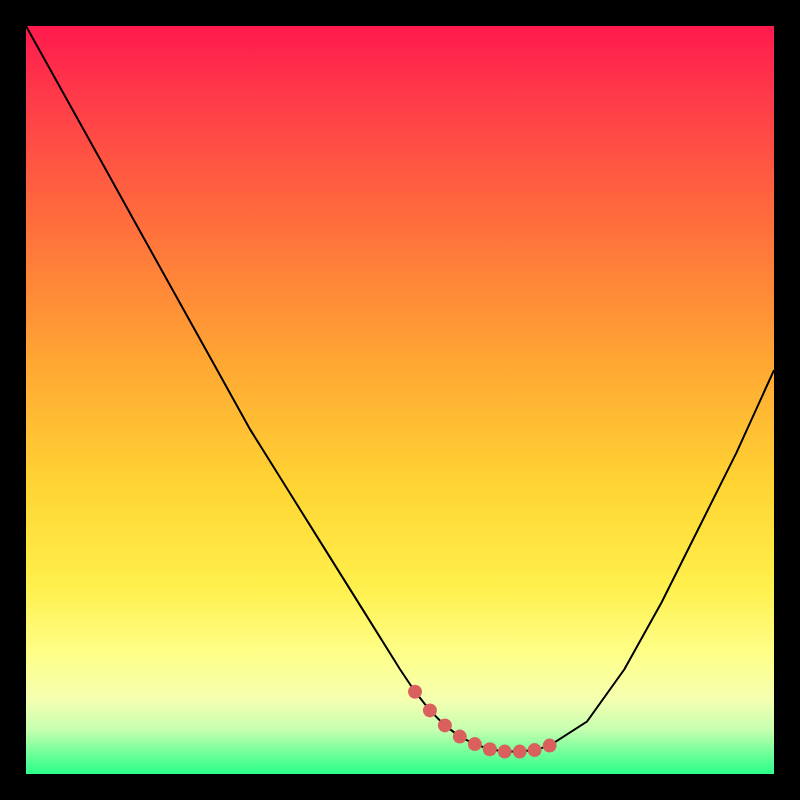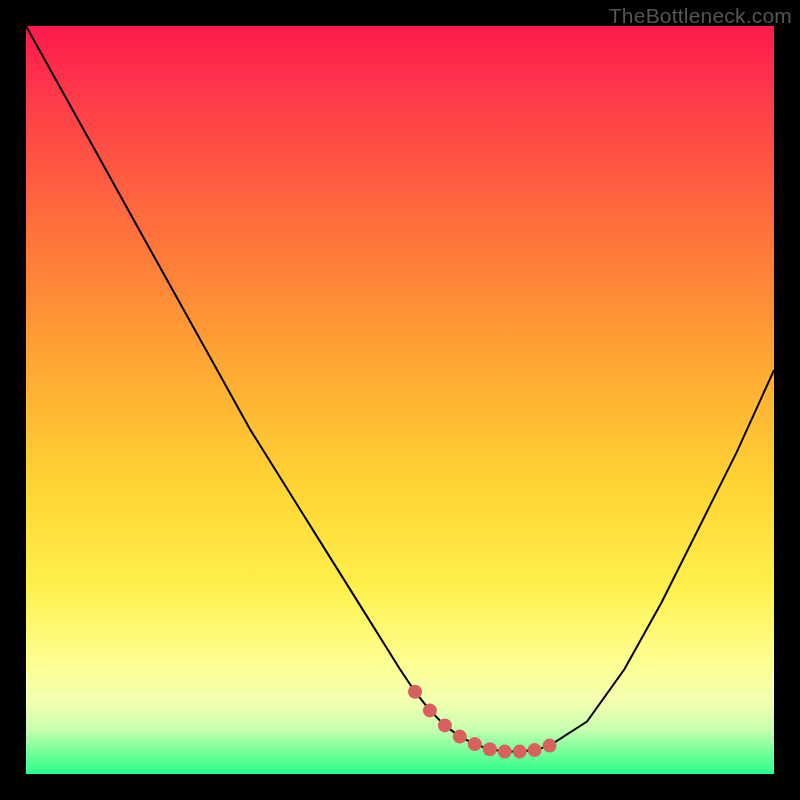--- a/index.html
+++ b/index.html
@@ -73,14 +73,13 @@
           <circle cx="433.8" cy="710.6" r="7" fill="#d9605c" stroke="#d9605c" stroke-width="0"></circle>
           <circle cx="448.8" cy="718.1" r="7" fill="#d9605c" stroke="#d9605c" stroke-width="0"></circle>
           <circle cx="463.8" cy="723.3" r="7" fill="#d9605c" stroke="#d9605c" stroke-width="0"></circle>
           <circle cx="478.7" cy="725.6" r="7" fill="#d9605c" stroke="#d9605c" stroke-width="0"></circle>
           <circle cx="493.7" cy="725.6" r="7" fill="#d9605c" stroke="#d9605c" stroke-width="0"></circle>
           <circle cx="508.6" cy="724.1" r="7" fill="#d9605c" stroke="#d9605c" stroke-width="0"></circle>
           <circle cx="523.6" cy="719.6" r="7" fill="#d9605c" stroke="#d9605c" stroke-width="0"></circle>
         </g>
     </svg>
   </div>
-  <div class="attribution">TheBottleneck.com</div>
 </div>
 
 </body></html>

